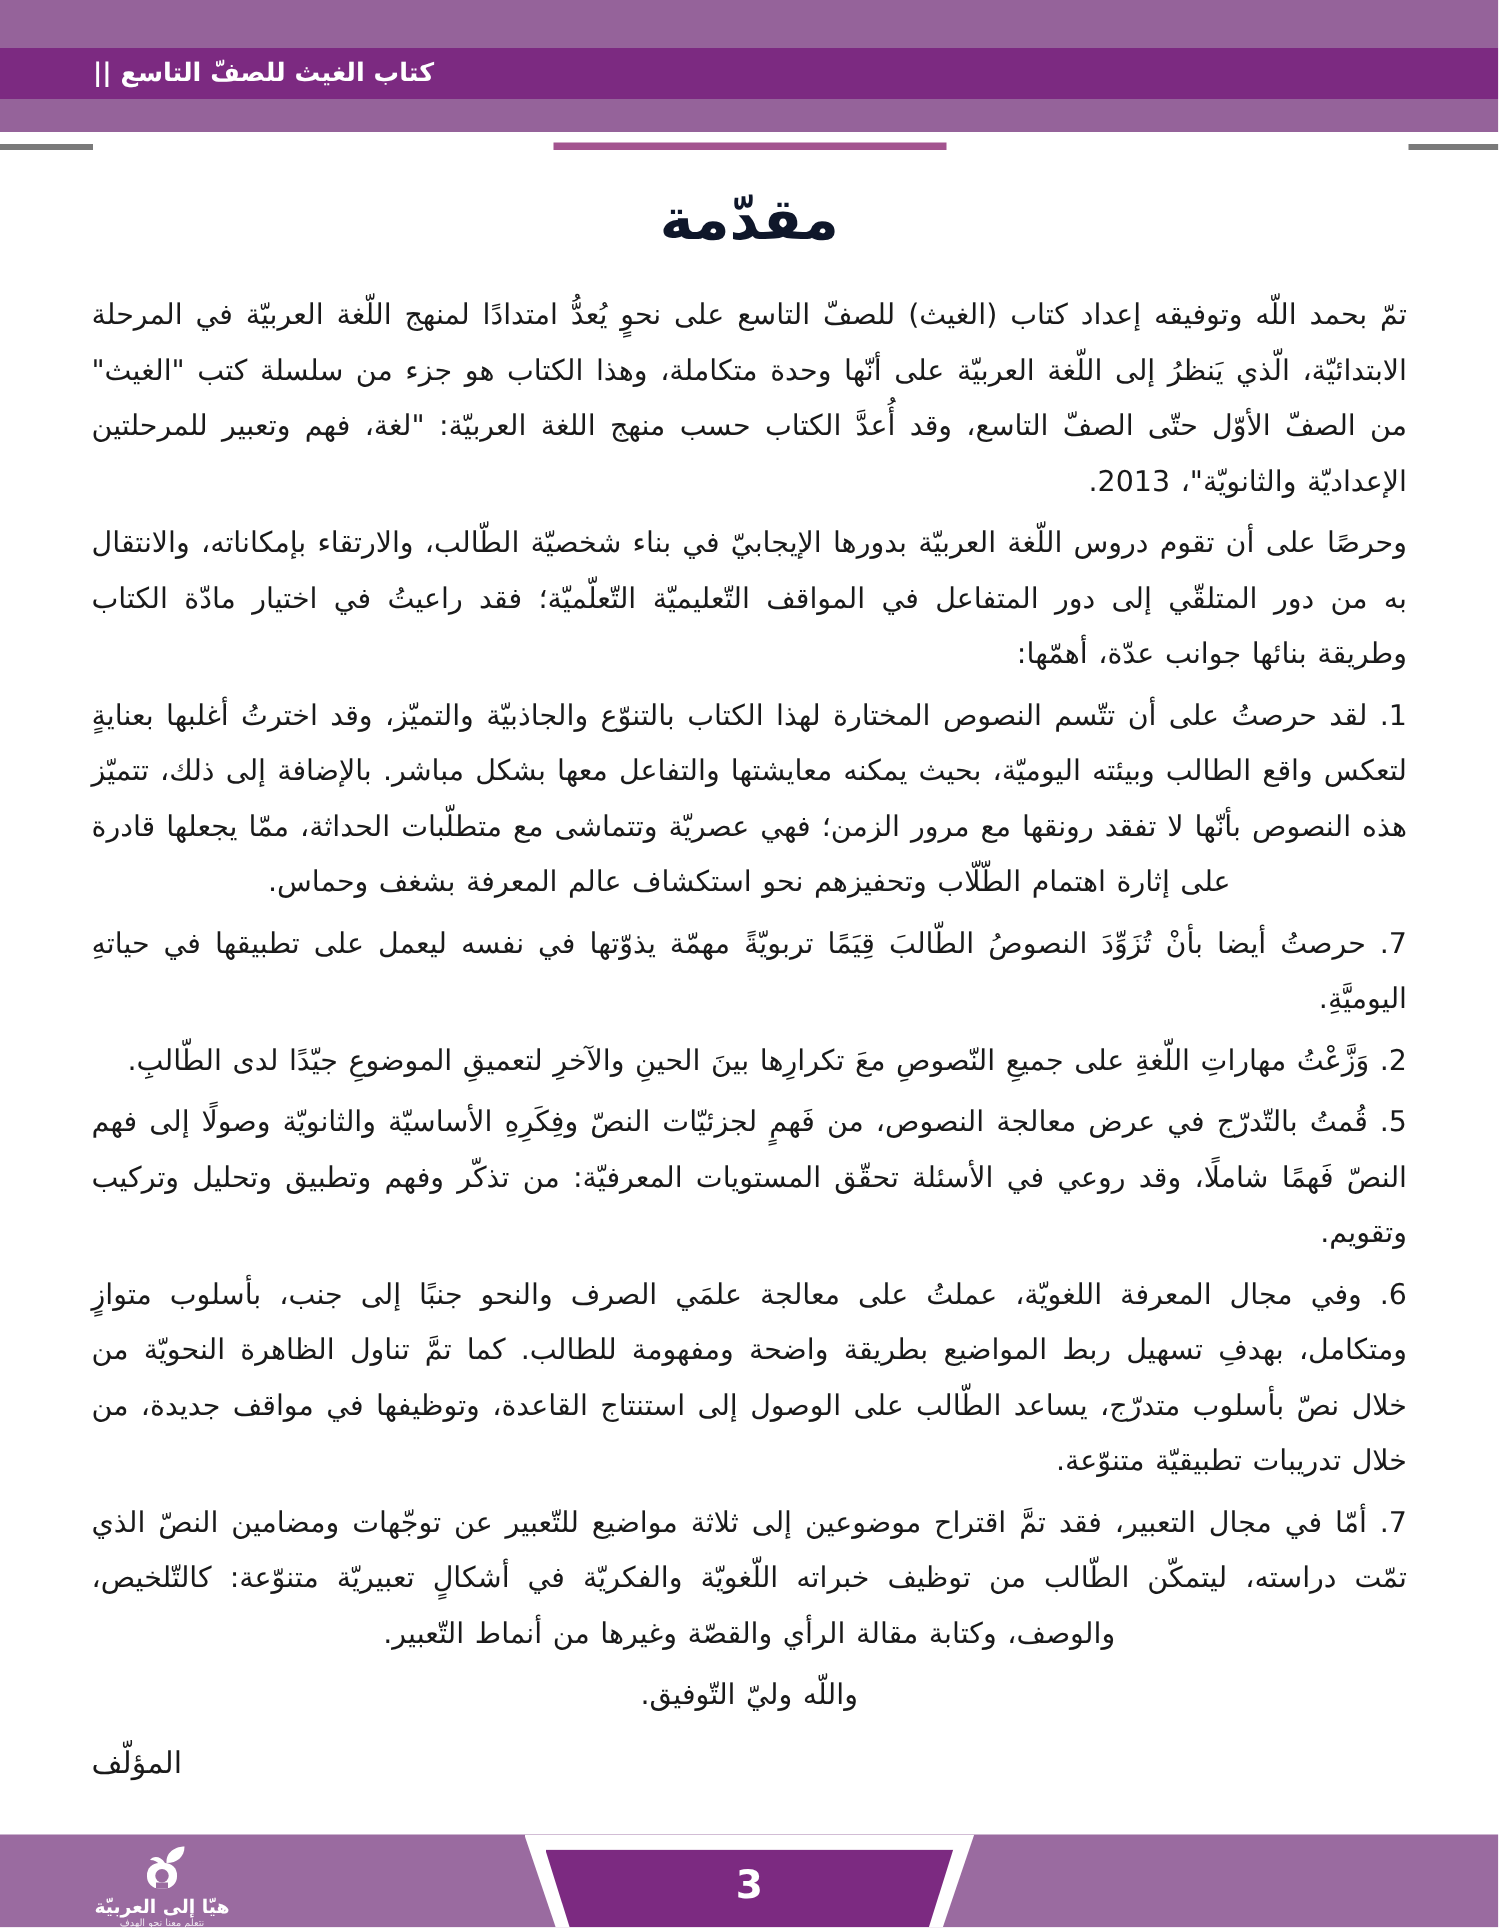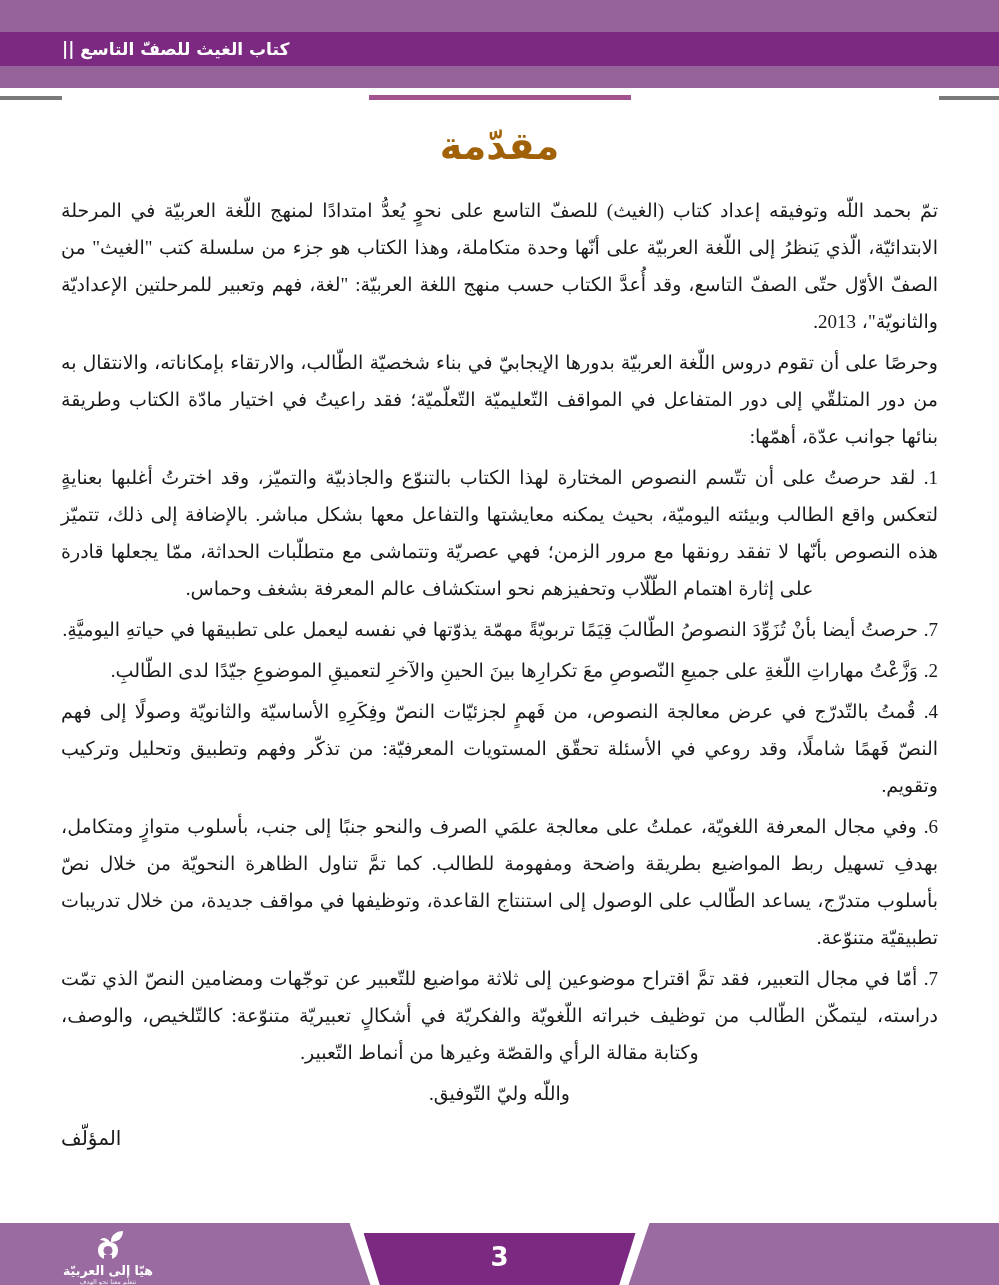--- a/index.html
+++ b/index.html
@@ -15,24 +15,24 @@
   .header-bar .hdr { unicode-bidi:embed; direction:rtl; display:inline-block; }
   .band-sub   { position:absolute; top:66px; left:0; right:0; height:22px; background:#95639A; }
 
   .rule-left   { position:absolute; top:96px; left:0;  width:62px;  height:4px; background:#7A7A7A; }
   .rule-right  { position:absolute; top:96px; right:0; width:60px;  height:4px; background:#7A7A7A; }
   .rule-center { position:absolute; top:95px; left:50%; transform:translateX(-50%);
                  width:262px; height:5px; background:#A3548F; }
 
   
   .content { position:absolute; top:118px; left:61px; width:877px; direction:rtl; color:#1A1A1A; }
-  .page-title { text-align:center; font-size:38px; font-weight:bold; color:#a16207;
+  .page-title { text-align:center; font-size:38px; font-weight:bold; color:#0f172a;
                 margin:6px 0 24px 0; }
   .para { font-size:19px; line-height:37px; text-align:justify; text-align-last:right;
-          margin-bottom:4px; word-spacing:1px;font-family:Liberation Serif, serif; }
+          margin-bottom:4px; word-spacing:1px; }
   .para.last-center { text-align-last:center; }
   .signature { font-size:20px; line-height:37px; text-align:left; margin-top:8px; }
 
   
   .footer-band { position:absolute; top:1223px; left:0; right:0; height:62px; background:#9A6BA0; }
   .footer-notch { position:absolute; top:1223px; left:50%; transform:translateX(-50%);
                   width:300px; height:62px; background:#ffffff;
                   clip-path:polygon(0 0, 100% 0, 93% 100%, 7% 100%); }
   .footer-tab { position:absolute; top:1233px; left:50%; transform:translateX(-50%);
                 width:272px; height:52px; background:#7C2A81;
@@ -60,21 +60,21 @@
 
   <div class="content">
     <h1 class="page-title">مقدّمة</h1>
     <div>
 
     <p class="para last-right">تمّ بحمد اللّه وتوفيقه إعداد كتاب (الغيث) للصفّ التاسع على نحوٍ يُعدُّ امتدادًا لمنهج اللّغة العربيّة في المرحلة الابتدائيّة، الّذي يَنظرُ إلى اللّغة العربيّة على أنّها وحدة متكاملة، وهذا الكتاب هو جزء من سلسلة كتب "الغيث" من الصفّ الأوّل حتّى الصفّ التاسع، وقد أُعدَّ الكتاب حسب منهج اللغة العربيّة: "لغة، فهم وتعبير للمرحلتين الإعداديّة والثانويّة"، 2013.</p>
         <p class="para last-right">وحرصًا على أن تقوم دروس اللّغة العربيّة بدورها الإيجابيّ في بناء شخصيّة الطّالب، والارتقاء بإمكاناته، والانتقال به من دور المتلقّي إلى دور المتفاعل في المواقف التّعليميّة التّعلّميّة؛ فقد راعيتُ في اختيار مادّة الكتاب وطريقة بنائها جوانب عدّة، أهمّها:</p>
         <p class="para last-center">1. لقد حرصتُ على أن تتّسم النصوص المختارة لهذا الكتاب بالتنوّع والجاذبيّة والتميّز، وقد اخترتُ أغلبها بعنايةٍ لتعكس واقع الطالب وبيئته اليوميّة، بحيث يمكنه معايشتها والتفاعل معها بشكل مباشر. بالإضافة إلى ذلك، تتميّز هذه النصوص بأنّها لا تفقد رونقها مع مرور الزمن؛ فهي عصريّة وتتماشى مع متطلّبات الحداثة، ممّا يجعلها قادرة على إثارة اهتمام الطّلّاب وتحفيزهم نحو استكشاف عالم المعرفة بشغف وحماس.</p>
         <p class="para last-right">7. حرصتُ أيضا بأنْ تُزَوِّدَ النصوصُ الطّالبَ قِيَمًا تربويّةً مهمّة يذوّتها في نفسه ليعمل على تطبيقها في حياتهِ اليوميَّةِ.</p>
         <p class="para last-right">2. وَزَّعْتُ مهاراتِ اللّغةِ على جميعِ النّصوصِ معَ تكرارِها بينَ الحينِ والآخرِ لتعميقِ الموضوعِ جيّدًا لدى الطّالبِ.</p>
-        <p class="para last-right">4. قُمتُ بالتّدرّج في عرض معالجة النصوص، من فَهمٍ لجزئيّات النصّ وفِكَرِهِ الأساسيّة والثانويّة وصولًا إلى فهم النصّ فَهمًا شاملًا، وقد روعي في الأسئلة تحقّق المستويات المعرفيّة: من تذكّر وفهم وتطبيق وتحليل وتركيب وتقويم.</p>
+        <p class="para last-right">5. قُمتُ بالتّدرّج في عرض معالجة النصوص، من فَهمٍ لجزئيّات النصّ وفِكَرِهِ الأساسيّة والثانويّة وصولًا إلى فهم النصّ فَهمًا شاملًا، وقد روعي في الأسئلة تحقّق المستويات المعرفيّة: من تذكّر وفهم وتطبيق وتحليل وتركيب وتقويم.</p>
         <p class="para last-right">6. وفي مجال المعرفة اللغويّة، عملتُ على معالجة علمَي الصرف والنحو جنبًا إلى جنب، بأسلوب متوازٍ ومتكامل، بهدفِ تسهيل ربط المواضيع بطريقة واضحة ومفهومة للطالب. كما تمَّ تناول الظاهرة النحويّة من خلال نصّ بأسلوب متدرّج، يساعد الطّالب على الوصول إلى استنتاج القاعدة، وتوظيفها في مواقف جديدة، من خلال تدريبات تطبيقيّة متنوّعة.</p>
         <p class="para last-center">7. أمّا في مجال التعبير، فقد تمَّ اقتراح موضوعين إلى ثلاثة مواضيع للتّعبير عن توجّهات ومضامين النصّ الذي تمّت دراسته، ليتمكّن الطّالب من توظيف خبراته اللّغويّة والفكريّة في أشكالٍ تعبيريّة متنوّعة: كالتّلخيص، والوصف، وكتابة مقالة الرأي والقصّة وغيرها من أنماط التّعبير.</p>
         <p class="para last-center">واللّه وليّ التّوفيق.</p>
       </div>
     <p class="signature">المؤلّف</p>
   </div>
 
   <div class="footer-band"></div>
   <div class="footer-notch"></div>
   <div class="footer-tab">3</div>

